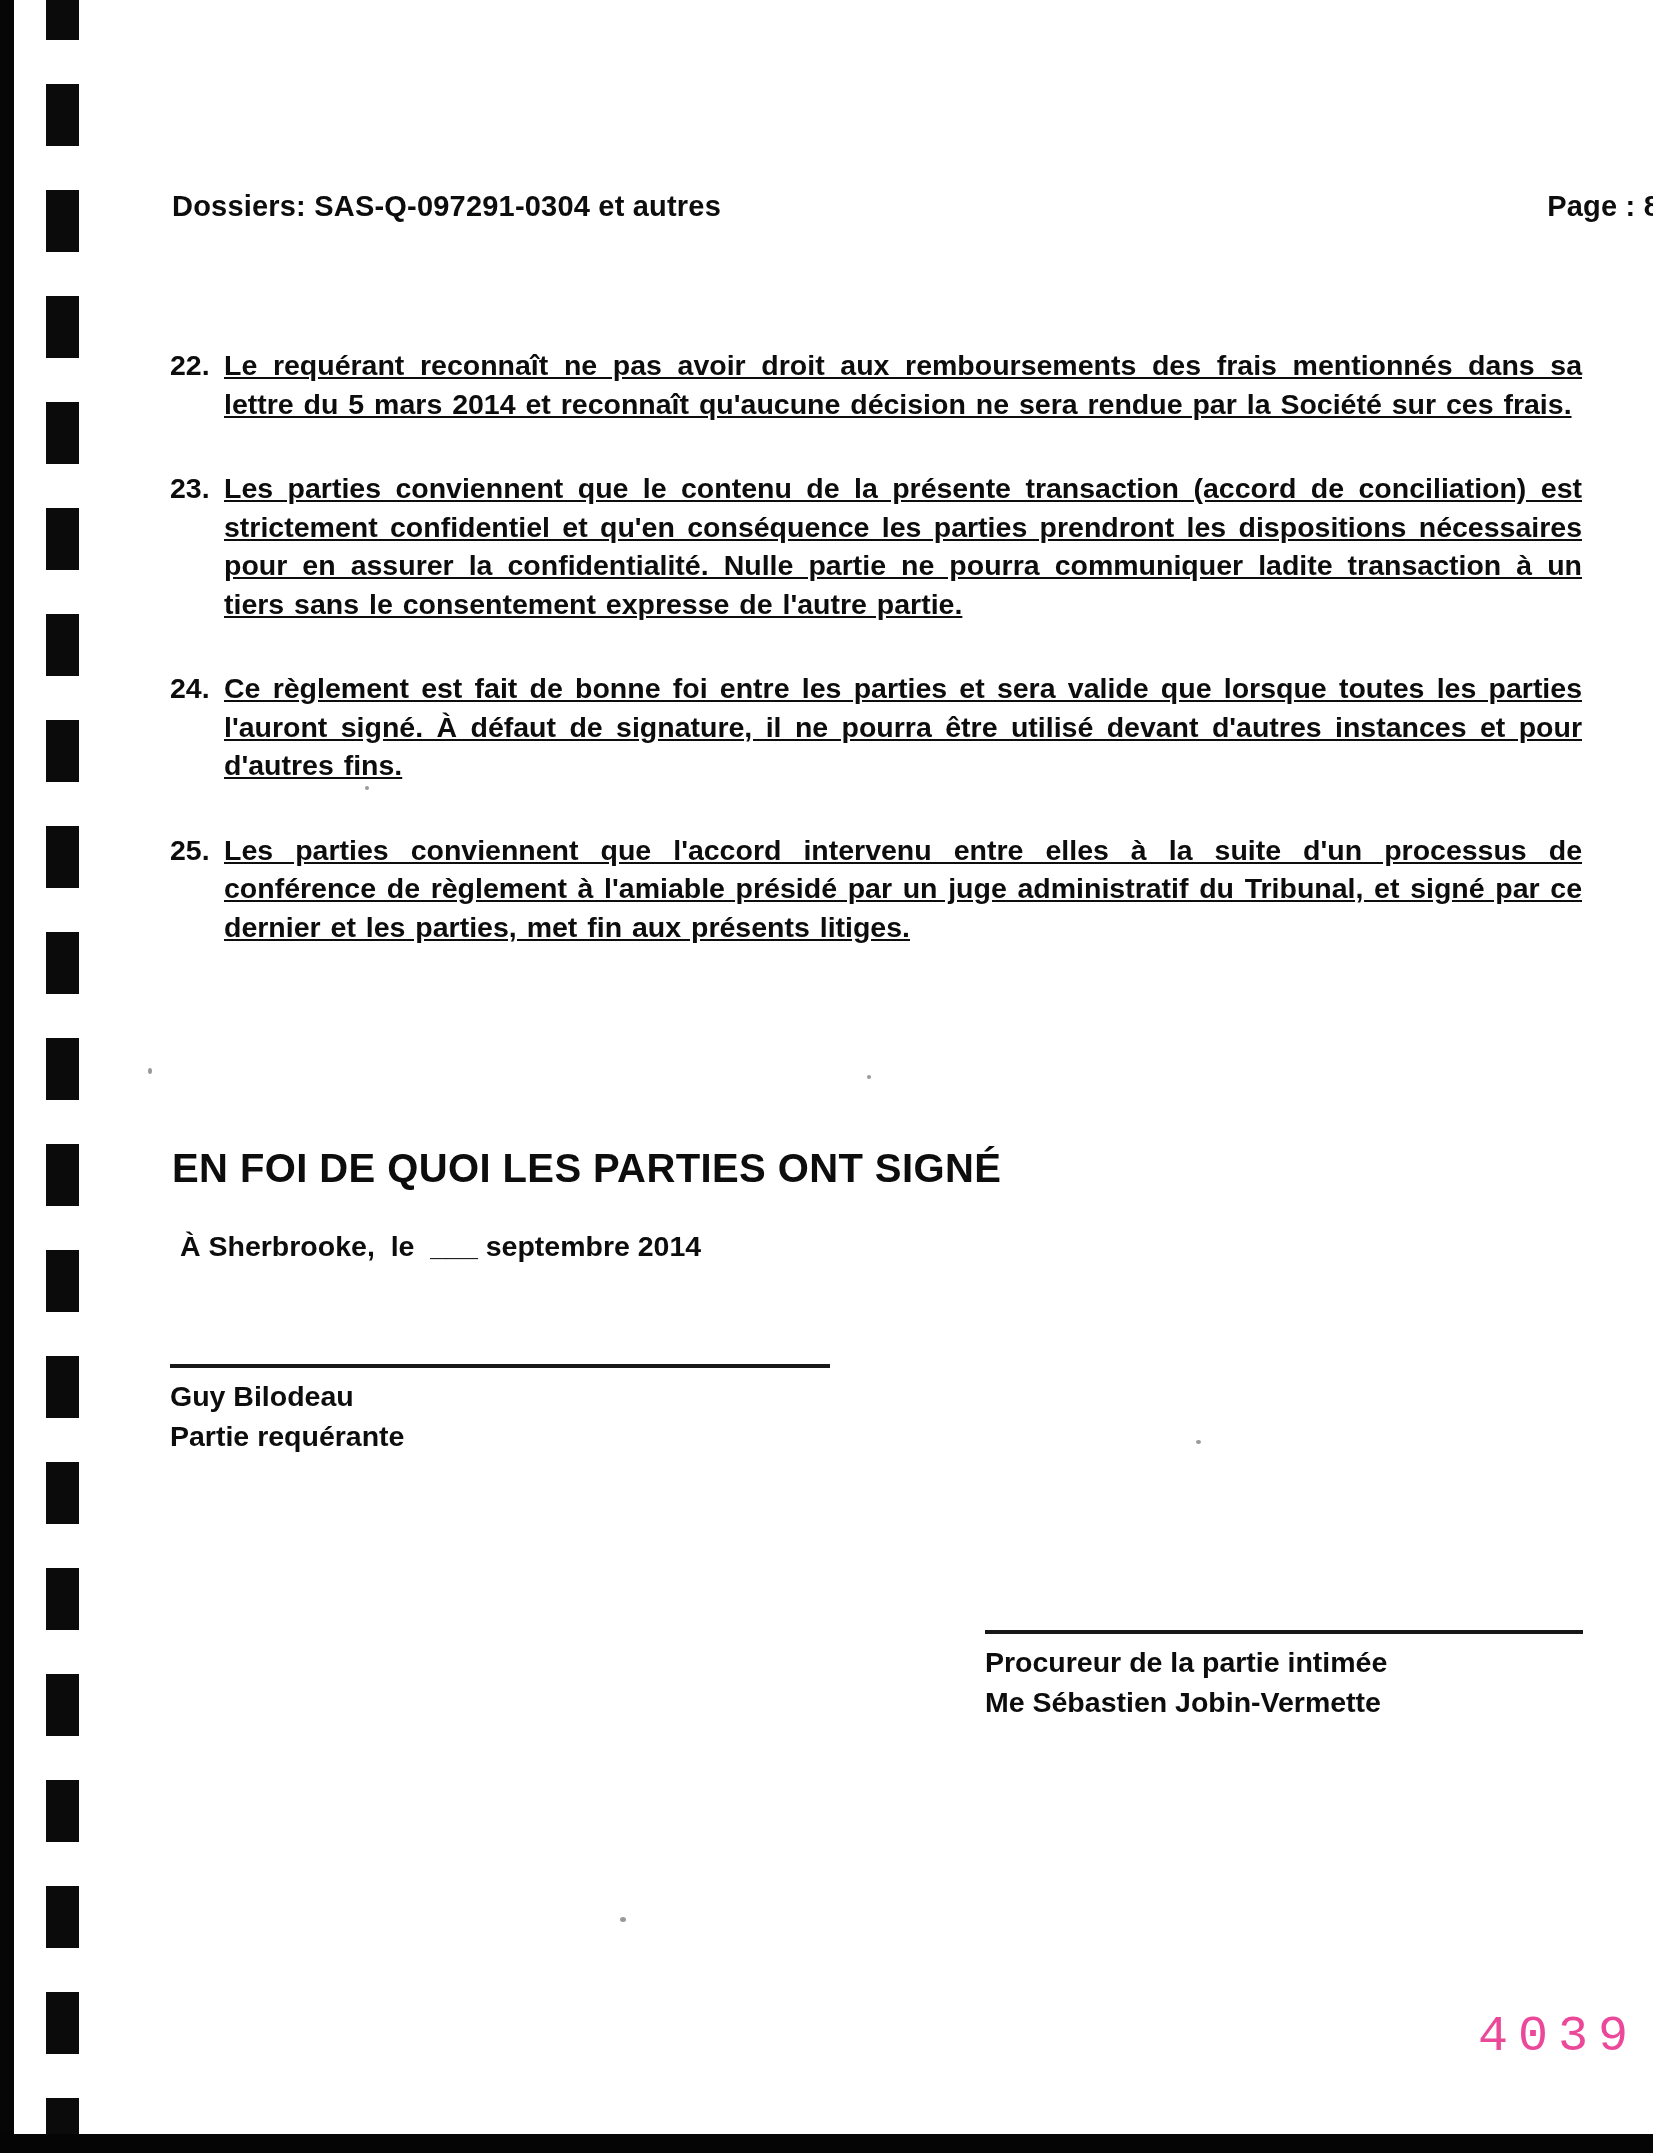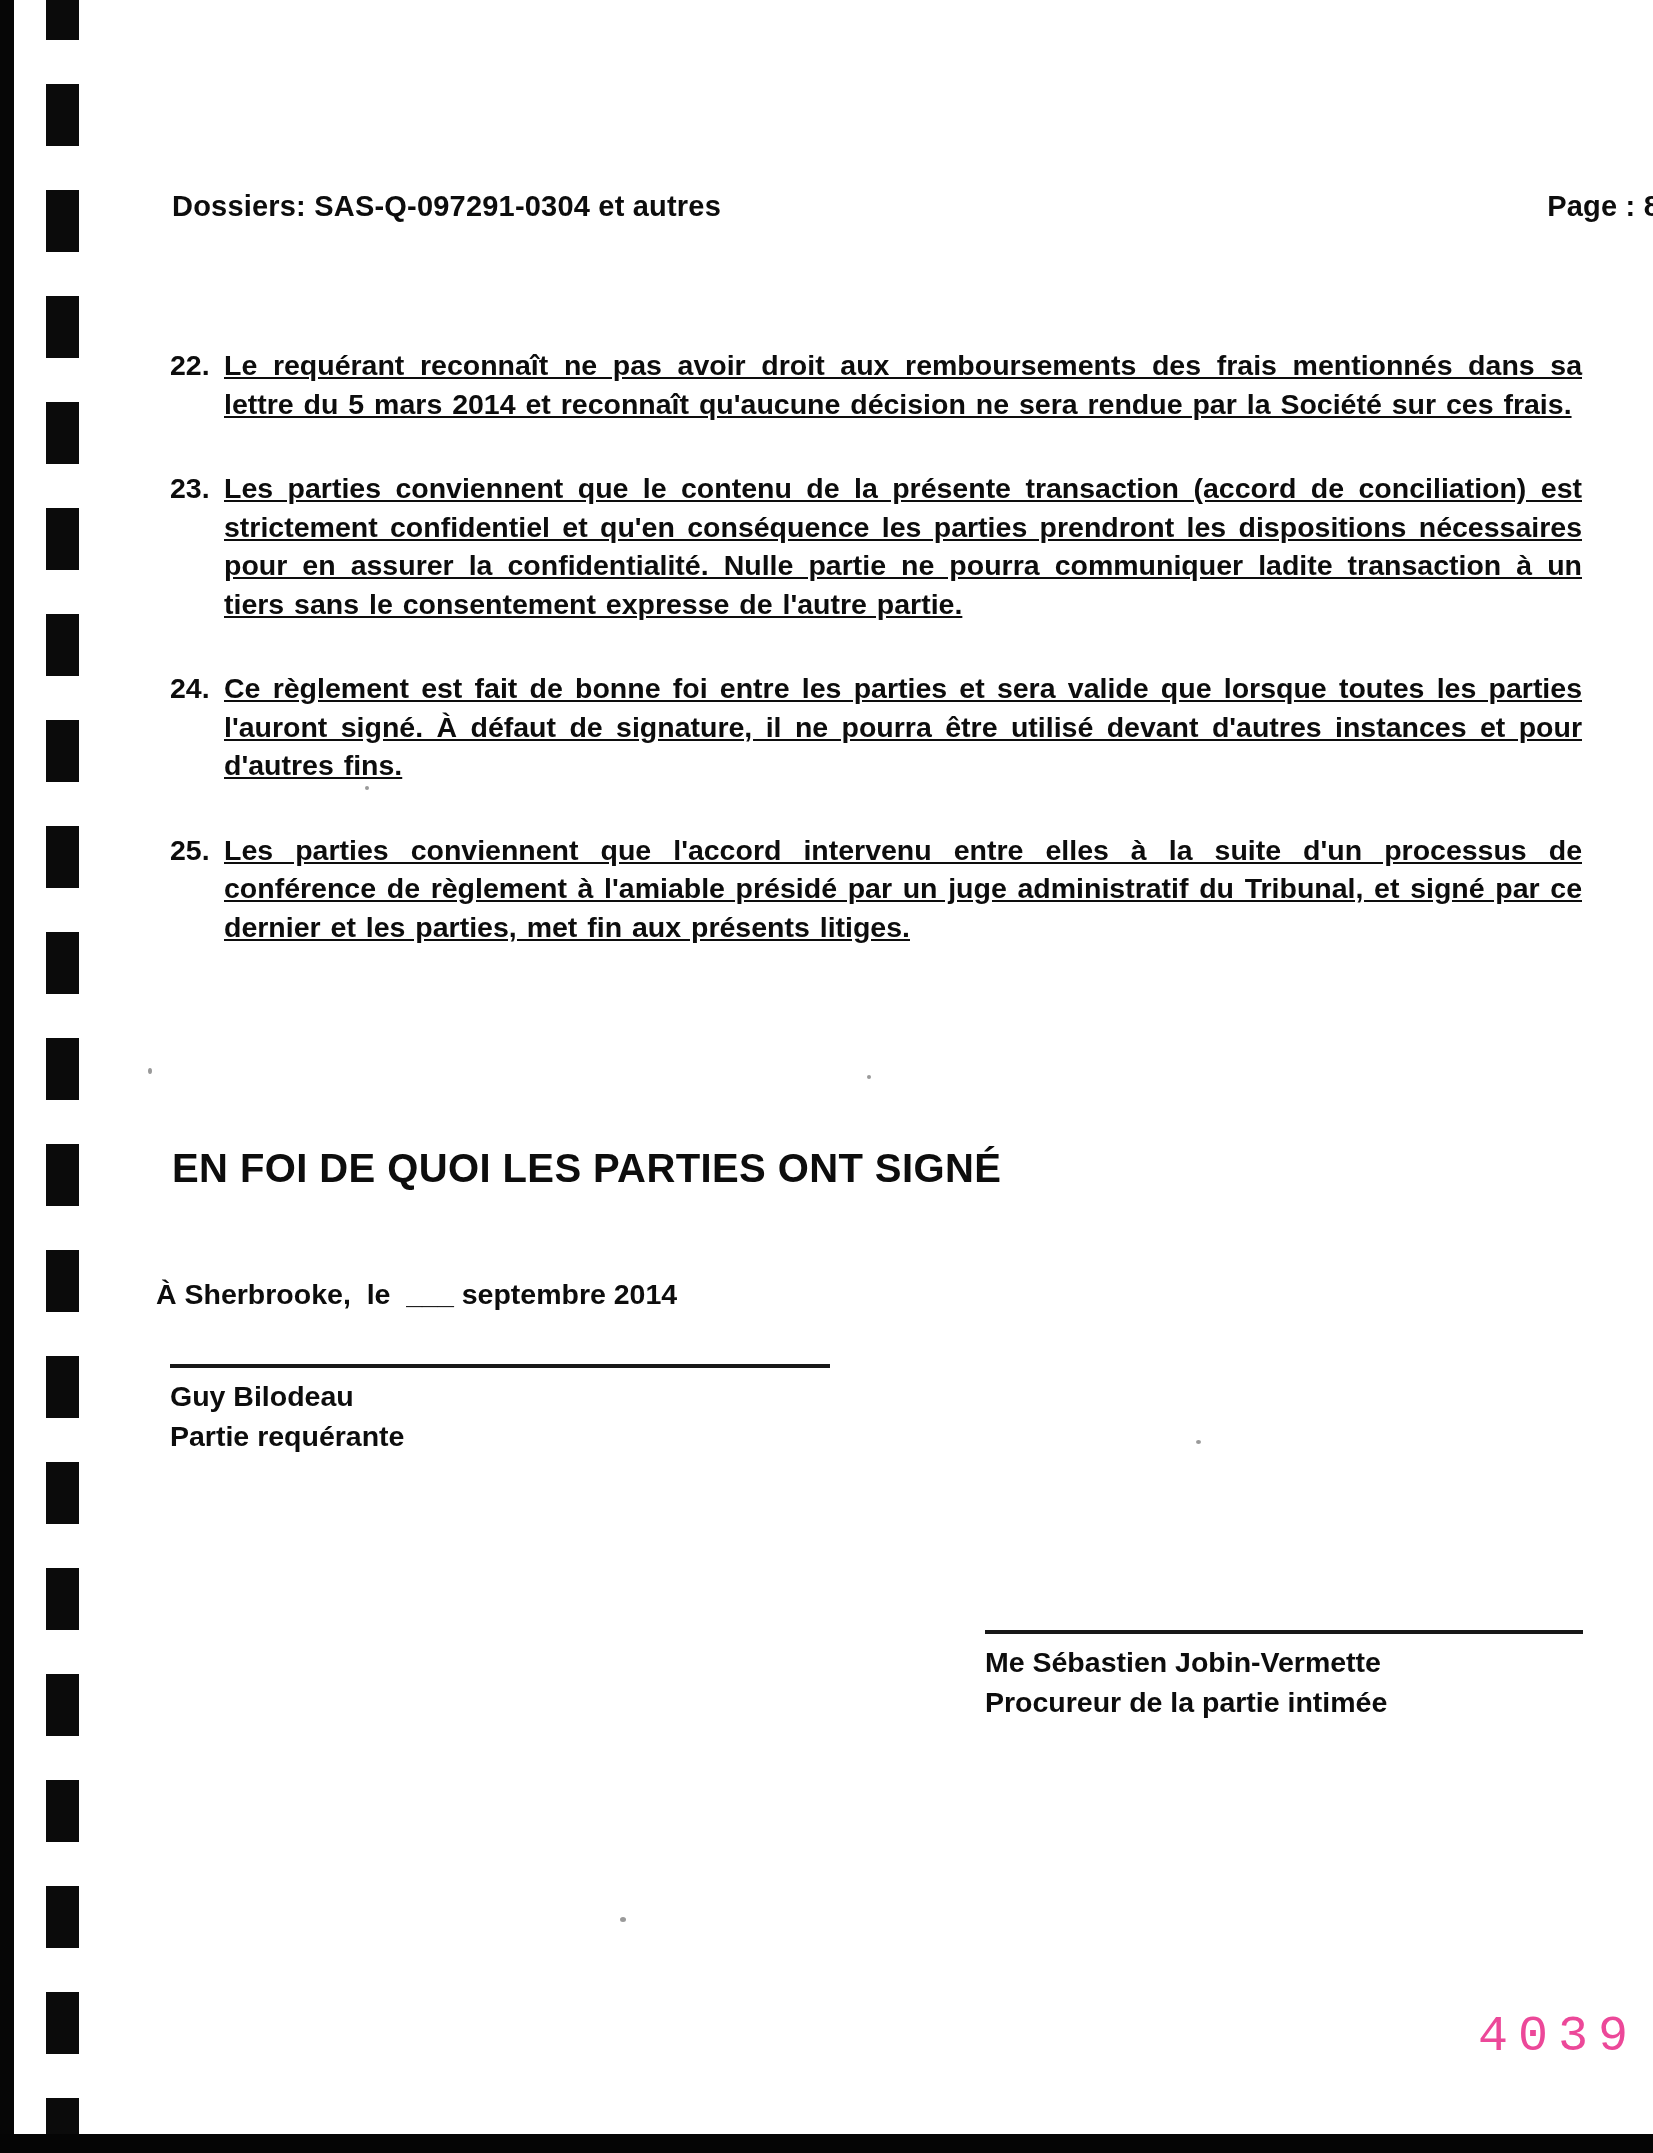--- a/index.html
+++ b/index.html
@@ -27,21 +27,21 @@
     font-size:29px;letter-spacing:.2px;
   }
   
   .paragraphs{position:absolute;top:346px;left:170px;width:1412px;}
   .para{display:flex;margin-bottom:46px;font-size:28.5px;line-height:38.5px;}
   .para .num{flex:none;width:54px;}
   .para .txt{flex:1;text-align:justify;word-spacing:2px;text-decoration:underline;}
   
   .closing{position:absolute;top:1146px;left:172px;font-size:40px;letter-spacing:.4px;}
   .date-line{font-size:28.5px;white-space:pre-wrap;}
-  .date-1{position:absolute;top:1230px;left:156px;margin-top:48px;}
+  .date-1{position:absolute;top:1230px;left:180px;}
   .date-2{position:absolute;top:1488px;left:990px;}
   .sig{font-size:28.5px;line-height:40px;}
   .sig-rule{border-top:4px solid #181818;margin-bottom:8px;}
   .sig-1{position:absolute;top:1364px;left:170px;width:660px;}
   .sig-2{position:absolute;top:1630px;left:985px;width:598px;}
   
   .stamp{
     position:absolute;top:2008px;left:1478px;
     font-family:"Liberation Mono",monospace;
     font-weight:normal;font-size:50px;letter-spacing:10px;color:#ec4899;
@@ -92,22 +92,22 @@
 
   <div class="sig sig-1">
     <div class="sig-rule"></div>
     <div>Guy Bilodeau</div>
     <div>Partie requérante</div>
   </div>
 
 
   <div class="sig sig-2">
     <div class="sig-rule"></div>
+    <div>Procureur de la partie intimée</div>
     <div>Me Sébastien Jobin-Vermette</div>
-    <div>Procureur de la partie intimée</div>
   </div>
 
   <div class="stamp">4039</div>
 
   <div class="speck s1"></div>
   <div class="speck s2"></div>
   <div class="speck s3"></div>
   <div class="speck s4"></div>
   <div class="speck s5"></div>
 

